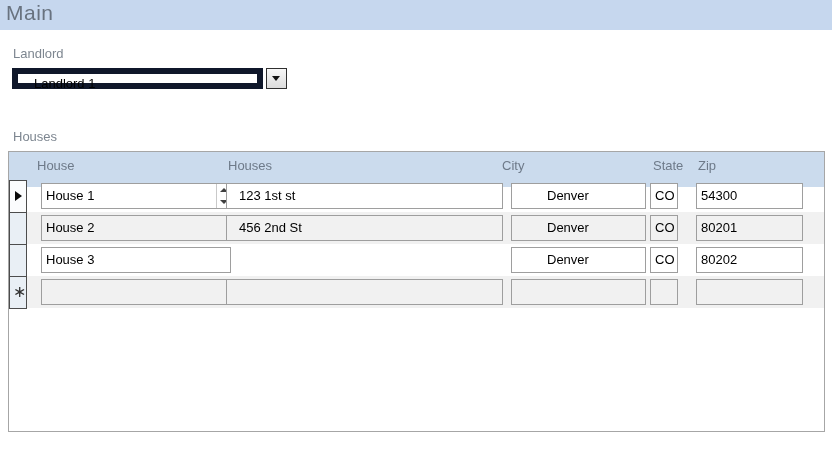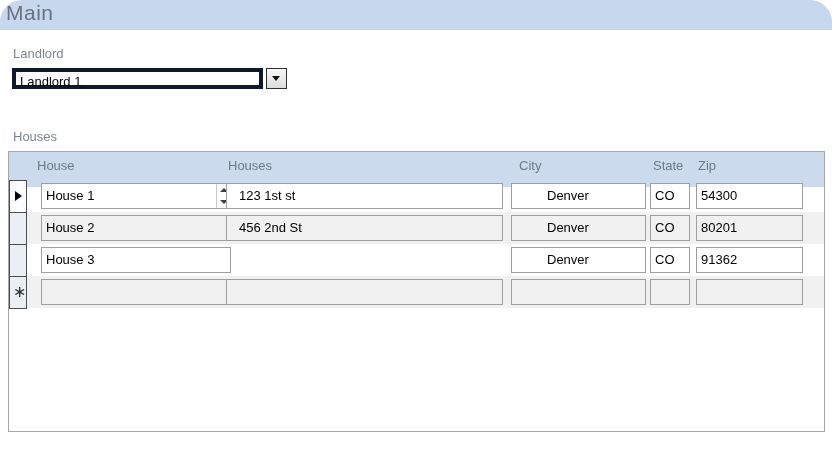--- a/index.html
+++ b/index.html
@@ -1,59 +1,59 @@
 <!DOCTYPE html>
 <html style="--titlebar: #c6d7ee; --datasheet_header: #cbdbed; --alt_row: #f1f1f1;"><head>
 <meta charset="utf-8">
 <style>
   html,body{margin:0;padding:0;background:#fff;}
   body{font-family:"Liberation Sans","DejaVu Sans",sans-serif;}
-  .screen{position:relative;width:832px;height:452px;background:#fff;overflow:hidden;border-radius:22px;}
+  .screen{position:relative;width:832px;height:452px;background:#fff;overflow:hidden;}
 
   
   .titlebar{position:absolute;left:0;top:0;width:832px;height:30px;background:var(--titlebar,#c6d7ee);}
   .titlebar .title{position:absolute;left:6px;top:1px;font-size:21px;color:#68727f;letter-spacing:.5px;}
 
   
   .seclabel{position:absolute;font-size:13px;color:#7d8690;}
   .lbl-landlord{left:13px;top:46px;}
   .lbl-houses{left:13px;top:129px;}
 
   
   .combo{position:absolute;left:12px;top:68px;width:275px;height:21px;}
-  .combo-text{position:absolute;left:0;top:0;width:251px;height:21px;border:4px solid #0f172a;background:#fff;
-              box-sizing:border-box;font-size:13px;line-height:19px;padding-left:4px;color:#000;}
+  .combo-text{position:absolute;left:0;top:0;width:251px;height:21px;border:6px solid #0f172a;background:#fff;
+              box-sizing:border-box;font-size:13px;line-height:19px;padding-left:16px;color:#000;}
   .combo-btn{position:absolute;left:254px;top:0;width:21px;height:21px;border:1px solid #2f2f2f;box-sizing:border-box;
              background:linear-gradient(#f7f7f7,#dcdcdc);}
   .caret-down{position:absolute;left:5px;top:7px;width:0;height:0;
               border-left:4px solid transparent;border-right:4px solid transparent;border-top:5px solid #111;}
 
   
   .frame{position:absolute;left:8px;top:151px;width:817px;height:281px;border:1px solid #a6a6a6;
          box-sizing:border-box;background:#fff;}
   .dheader{position:absolute;left:0;top:0;width:815px;height:35px;background:var(--datasheet_header,#cbdbed);}
   .dheader .h{position:absolute;top:0;line-height:28px;font-size:13px;color:#6e7a89;}
-  .h-house{left:28px;} .h-address{left:219px;} .h-city{left:510px;text-align:right;} .h-state{left:644px;} .h-zip{left:689px;}
+  .h-house{left:28px;} .h-address{left:219px;} .h-city{left:493px;text-align:right;} .h-state{left:644px;} .h-zip{left:689px;}
 
   
   .row{position:absolute;left:0;width:815px;height:32px;}
   .band{position:absolute;left:18px;right:0;top:0;height:32px;background:transparent;}
   .row.alt .band{background:var(--alt_row,#f1f1f1);}
   .selcell{position:absolute;left:0;top:0;width:18px;height:33px;border:1px solid #4c4c4c;
            background:#e9eff5;box-sizing:border-box;}
   .row.current .selcell{background:#fbfcfd;}
   .tri-right{position:absolute;left:5px;top:10px;width:0;height:0;
              border-left:7px solid #0a0a0a;border-top:5px solid transparent;border-bottom:5px solid transparent;}
   .star{position:absolute;left:3px;top:7px;font-size:16px;color:#333;line-height:16px;}
 
   .field{position:absolute;top:3px;height:26px;border:1px solid #9e9e9e;background:#fff;box-sizing:border-box;
          font-size:13px;line-height:24px;padding-left:4px;color:#000;white-space:nowrap;overflow:hidden;}
   .row.alt .field{background:var(--alt_row,#f1f1f1);}
   .f-house{left:20px;width:190px;margin-left:12px;} .f-address{left:217px;width:277px;padding-left:12px;} .f-city{left:502px;width:135px;padding-left:35px;}
-  .f-state{left:641px;width:40px;} .f-zip{left:687px;width:107px;}
+  .f-state{left:641px;width:28px;} .f-zip{left:687px;width:107px;}
 
   
   .spinner{position:absolute;right:0;top:0;bottom:0;width:13px;background:#fff;border-left:1px solid #c9c9c9;}
   .sp-up,.sp-down{position:absolute;left:3px;width:0;height:0;
                   border-left:4px solid transparent;border-right:4px solid transparent;}
   .sp-up{top:4px;border-bottom:4px solid #3f3f3f;}
   .sp-down{bottom:4px;border-top:4px solid #3f3f3f;}
 </style>
 </head>
 <body>
@@ -112,21 +112,21 @@
       <div class="field f-state">CO</div>
       <div class="field f-zip">80201</div>
     </div>
 
     <div class="row" style="top:92px">
       <div class="band"></div>
       <div class="selcell"></div>
       <div class="field f-house">House 3</div>
       <div class="field f-city">Denver</div>
       <div class="field f-state">CO</div>
-      <div class="field f-zip">91362</div>
+      <div class="field f-zip">80202</div>
     </div>
 
     <div class="row alt" style="top:124px">
       <div class="band"></div>
       <div class="selcell">
         <span class="star">∗</span>
       </div>
       <div class="field f-house"></div>
       <div class="field f-address"></div>
       <div class="field f-city"></div>

